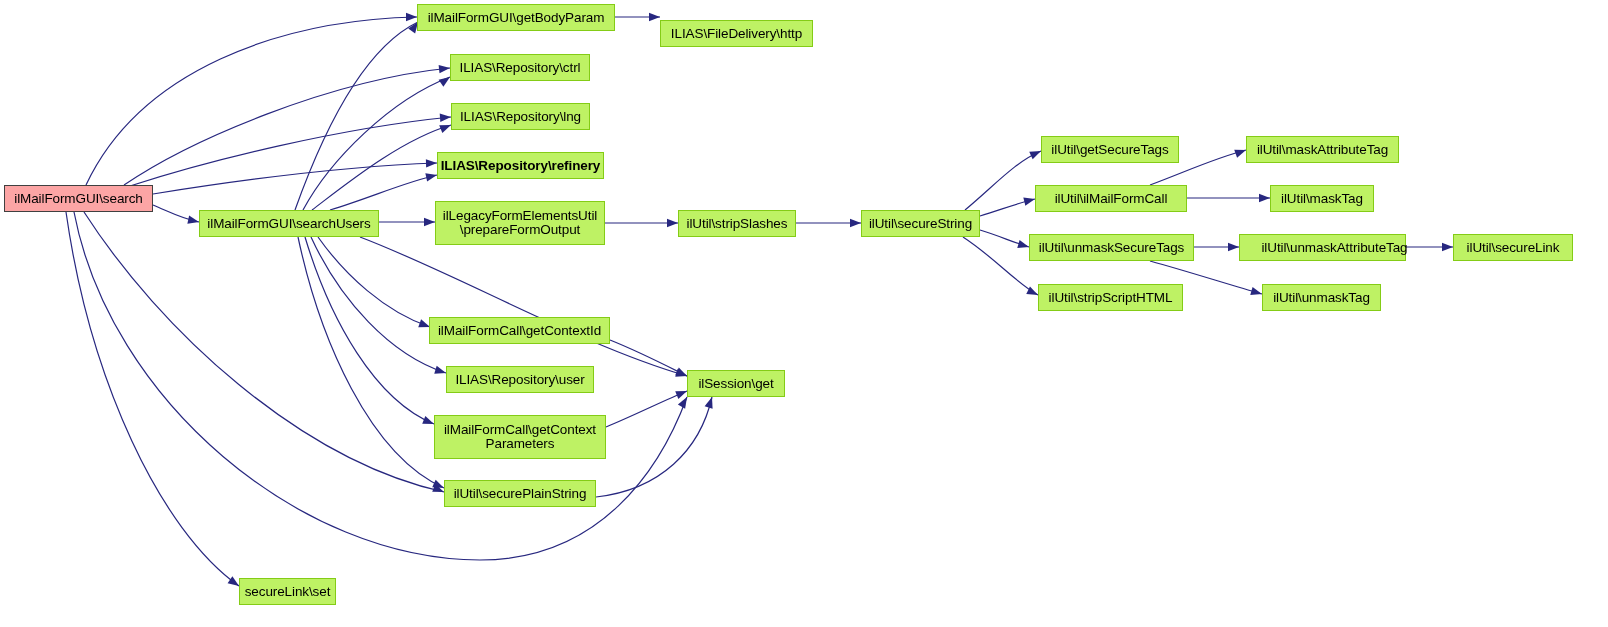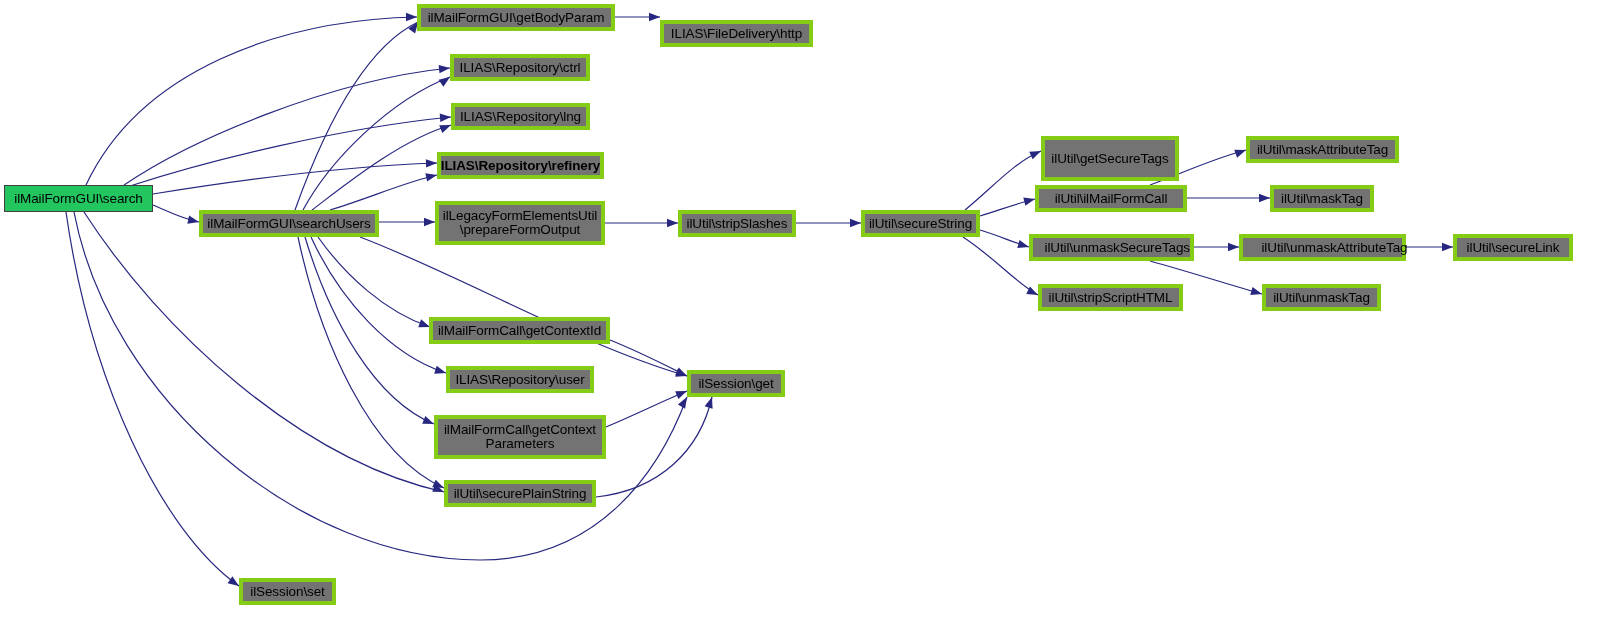--- a/index.html
+++ b/index.html
@@ -8,34 +8,34 @@
     position:relative;
     width:1608px;height:627px;
     background:#ffffff;
     font-family:"Liberation Sans","DejaVu Sans",sans-serif;
     overflow:hidden;
   }
   svg#edges{position:absolute;left:0;top:0;width:1608px;height:627px;}
   .node{
     position:absolute;
     box-sizing:border-box;
-    border:4px solid #84cc16;
-    background:#737373;
+    border:1px solid #84cc16;
+    background:#bef264;
     color:#000000;
     font-size:13.5px;
     line-height:14px;
     display:flex;
     align-items:center;
     justify-content:center;
     text-align:center;
     white-space:pre;
     letter-spacing:-0.1px;
   }
   .node.root{
-    background:#22c55e;
+    background:#fca5a5;
     border:1px solid #404040;
   }
   .node .lbl{display:block;}
 </style>
 </head>
 <body>
 
 <div id="canvas">
   <svg id="edges" viewBox="0 0 1608 627" xmlns="http://www.w3.org/2000/svg">
       <path d="M 86,185 C 140,70 280,20 417,17" fill="none" stroke="#27277f" stroke-width="1.2"></path>
@@ -116,24 +116,24 @@
       <div class="node" style="left: 435px; top: 201px; width: 170px; height: 44px;"><span class="lbl">ilLegacyFormElementsUtil
 \prepareFormOutput</span></div>
       <div class="node" style="left: 678px; top: 210px; width: 118px; height: 27px;"><span class="lbl">ilUtil\stripSlashes</span></div>
       <div class="node" style="left: 861px; top: 210px; width: 119px; height: 27px;"><span class="lbl">ilUtil\secureString</span></div>
       <div class="node" style="left: 429px; top: 317px; width: 181px; height: 27px;"><span class="lbl">ilMailFormCall\getContextId</span></div>
       <div class="node" style="left: 446px; top: 366px; width: 148px; height: 27px;"><span class="lbl">ILIAS\Repository\user</span></div>
       <div class="node" style="left: 434px; top: 415px; width: 172px; height: 44px;"><span class="lbl">ilMailFormCall\getContext
 Parameters</span></div>
       <div class="node" style="left: 444px; top: 480px; width: 152px; height: 27px;"><span class="lbl">ilUtil\securePlainString</span></div>
       <div class="node" style="left: 687px; top: 370px; width: 98px; height: 27px;"><span class="lbl">ilSession\get</span></div>
-      <div class="node" style="left: 239px; top: 578px; width: 97px; height: 27px;"><span class="lbl">ilSession\set</span></div>
-      <div class="node" style="left: 1041px; top: 136px; width: 138px; height: 45px;"><span class="lbl">ilUtil\getSecureTags</span></div>
+      <div class="node" style="left: 239px; top: 578px; width: 97px; height: 27px;"><span class="lbl">secureLink\set</span></div>
+      <div class="node" style="left: 1041px; top: 136px; width: 138px; height: 27px;"><span class="lbl">ilUtil\getSecureTags</span></div>
       <div class="node" style="left: 1035px; top: 185px; width: 152px; height: 27px;"><span class="lbl">ilUtil\ilMailFormCall</span></div>
-      <div class="node" style="left: 1029px; top: 234px; width: 165px; height: 27px; justify-content: flex-end;"><span class="lbl">ilUtil\unmaskSecureTags</span></div>
+      <div class="node" style="left: 1029px; top: 234px; width: 165px; height: 27px;"><span class="lbl">ilUtil\unmaskSecureTags</span></div>
       <div class="node" style="left: 1038px; top: 284px; width: 145px; height: 27px;"><span class="lbl">ilUtil\stripScriptHTML</span></div>
       <div class="node" style="left: 1246px; top: 136px; width: 153px; height: 27px;"><span class="lbl">ilUtil\maskAttributeTag</span></div>
       <div class="node" style="left: 1270px; top: 185px; width: 104px; height: 27px;"><span class="lbl">ilUtil\maskTag</span></div>
       <div class="node" style="left: 1239px; top: 234px; width: 167px; height: 27px; padding-left: 24px;"><span class="lbl">ilUtil\unmaskAttributeTag</span></div>
       <div class="node" style="left: 1262px; top: 284px; width: 119px; height: 27px;"><span class="lbl">ilUtil\unmaskTag</span></div>
       <div class="node" style="left: 1453px; top: 234px; width: 120px; height: 27px;"><span class="lbl">ilUtil\secureLink</span></div>
     </div>
 </div>
 
 </body></html>

